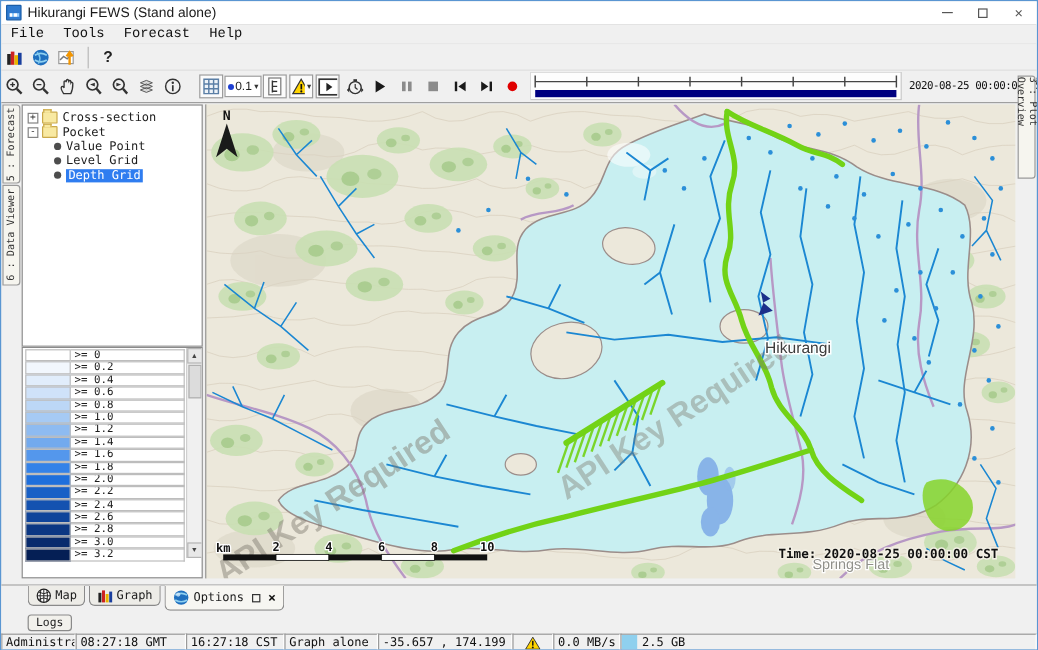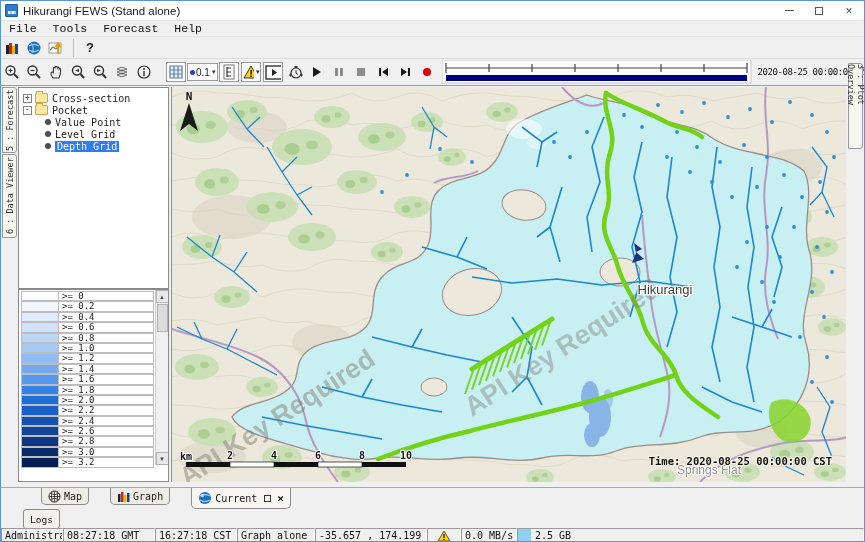--- a/index.html
+++ b/index.html
@@ -82,27 +82,27 @@
   .sthumb{width:11px;height:28px;background:#dcdcdc;border:1px solid #b0b0b0;margin-top:1px;}
   .sspace{flex:1;}
   
   .mapwrap{position:absolute;left:170px;top:86px;width:675px;height:395px;background:#ece8db;
            border-left:1px solid #909090;overflow:hidden;}
   
   .tabrow{position:absolute;left:0;top:486px;width:100%;height:23px;background:#f0f0f0;
           border-top:1px solid #a8a8a8;display:flex;align-items:flex-start;padding-left:22px;gap:3px;}
   .btab{display:inline-flex;align-items:center;gap:3px;border:1px solid #8a8a8a;border-top:none;
         border-radius:0 0 5px 5px;background:#ededе8;background:#edece7;height:17px;padding:0 6px;
-        font-family:"DejaVu Sans Mono",monospace;font-size:10px;color:#1c1c1c;margin-left:18px;}
+        font-family:"DejaVu Sans Mono",monospace;font-size:10px;color:#1c1c1c;}
   .btab.active{height:21px;background:#f7f6f2;}
   .minibox{width:7px;height:7px;border:1px solid #333;margin-left:4px;}
   .tabx{font-size:11px;font-weight:bold;color:#111;margin-left:3px;line-height:1;}
   .logsrow{position:absolute;left:0;top:509px;width:100%;height:18px;background:#f0f0f0;
            display:flex;align-items:center;padding-left:22px;}
-  .logsbtn{border:1px solid #8a8a8a;border-radius:3px;background:#f2f1ec;height:20px;
+  .logsbtn{border:1px solid #8a8a8a;border-radius:3px;background:#f2f1ec;height:14px;
            font-family:"DejaVu Sans Mono",monospace;font-size:9.5px;color:#1c1c1c;
            display:flex;align-items:center;padding:0 6px;}
   
   .statusbar{position:absolute;left:0;top:527px;width:100%;height:15px;display:flex;}
   .scell{height:100%;border:1px solid;border-color:#9a9a9a #ffffff #ffffff #9a9a9a;
          background:#f0f0f0;font-family:"DejaVu Sans Mono",monospace;font-size:10px;color:#111;
          display:flex;align-items:center;padding:0 3px;white-space:nowrap;overflow:hidden;flex:none;
          position:relative;}
   .memfill{position:absolute;left:0;top:0;bottom:0;width:13px;background:#8fd0ee;}
   .memtext{position:relative;margin-left:14px;}
@@ -717,21 +717,21 @@
           <rect x="10" y="3" width="2.5" height="9" fill="#1a3f9e"></rect>
       </svg>
       <span>Graph</span>
     </div>
     <div class="btab active">
       <svg width="14" height="14">
         <circle cx="7" cy="7" r="6" fill="#1f6fbe"></circle>
         <path d="M2 5 Q7 2 12 5 M2 9 Q7 12 12 9" stroke="#8fd0f0" stroke-width="1.3" fill="none"></path>
         <circle cx="4.5" cy="4.5" r="1.8" fill="#cfe9fa" opacity="0.8"></circle>
       </svg>
-      <span>Current</span>
+      <span>Options</span>
       <span class="minibox"></span>
       <span class="tabx">×</span>
     </div>
   </div>
 
   <div class="logsrow">
     <div class="logsbtn">
       <span>Logs</span>
     </div>
   </div>

